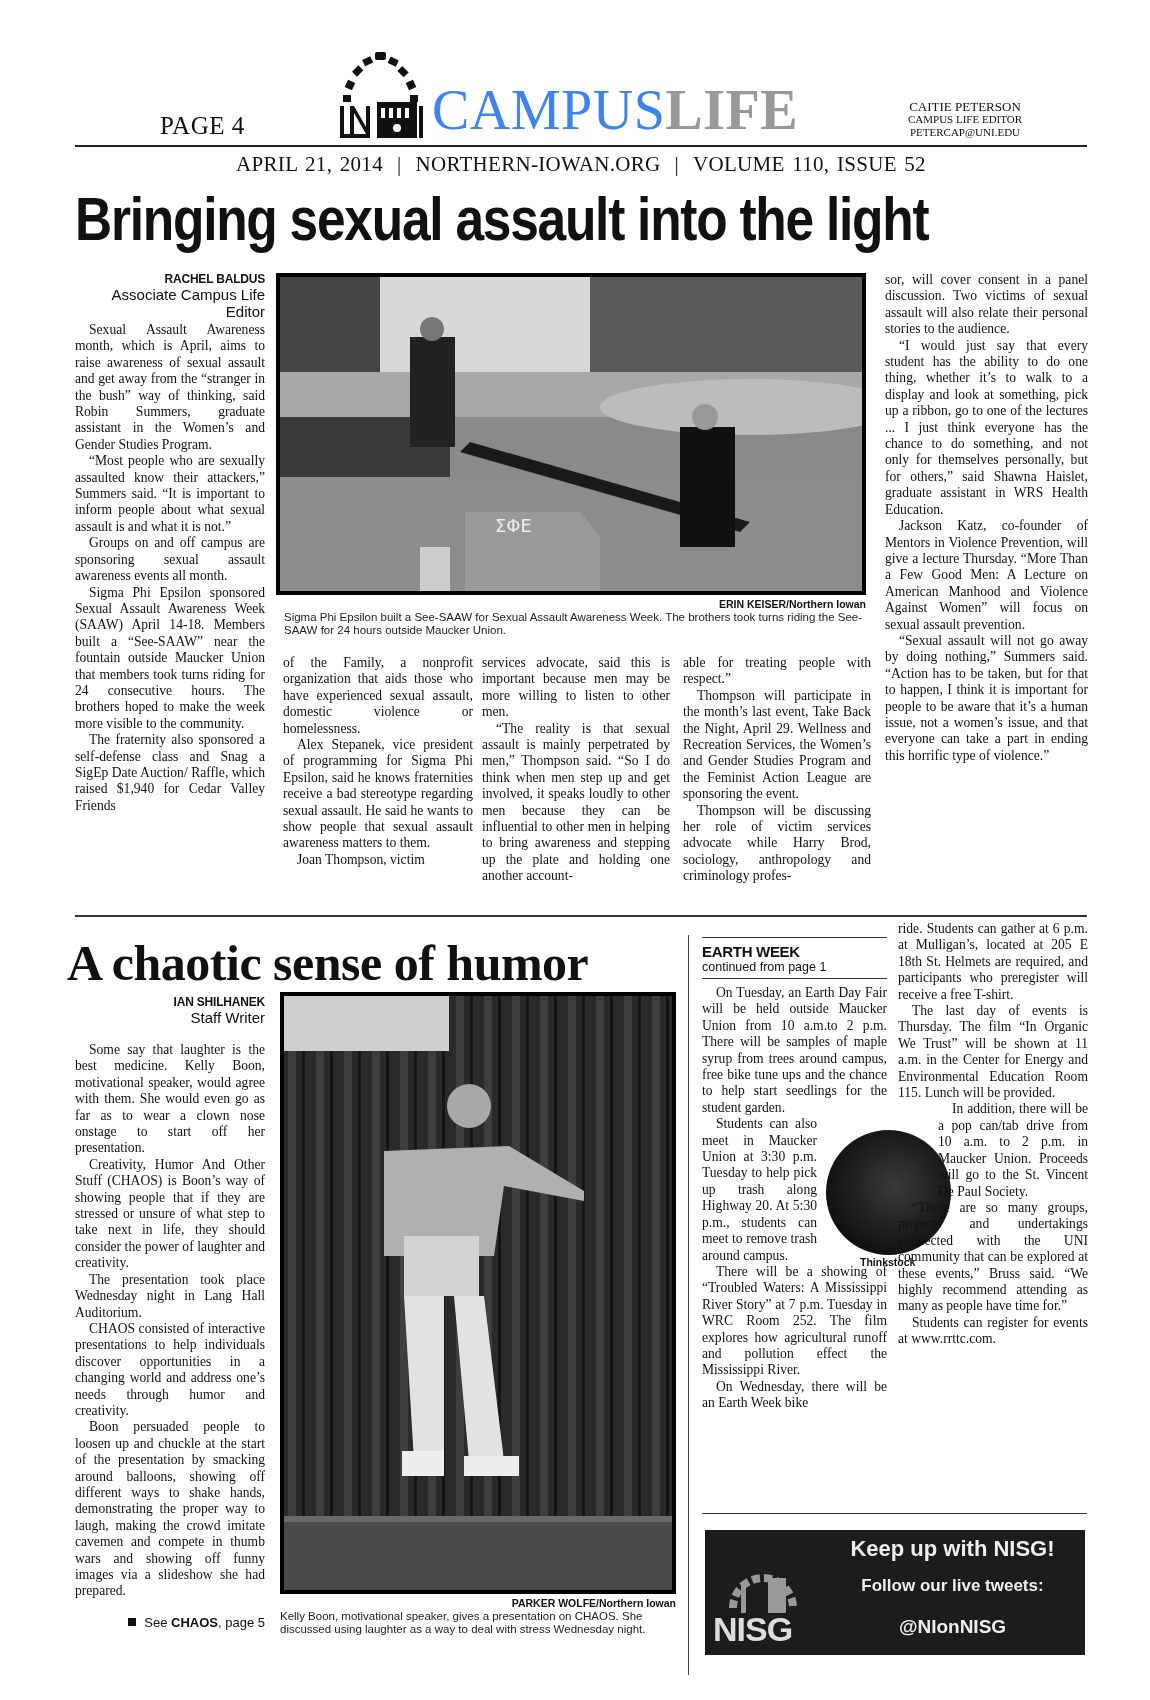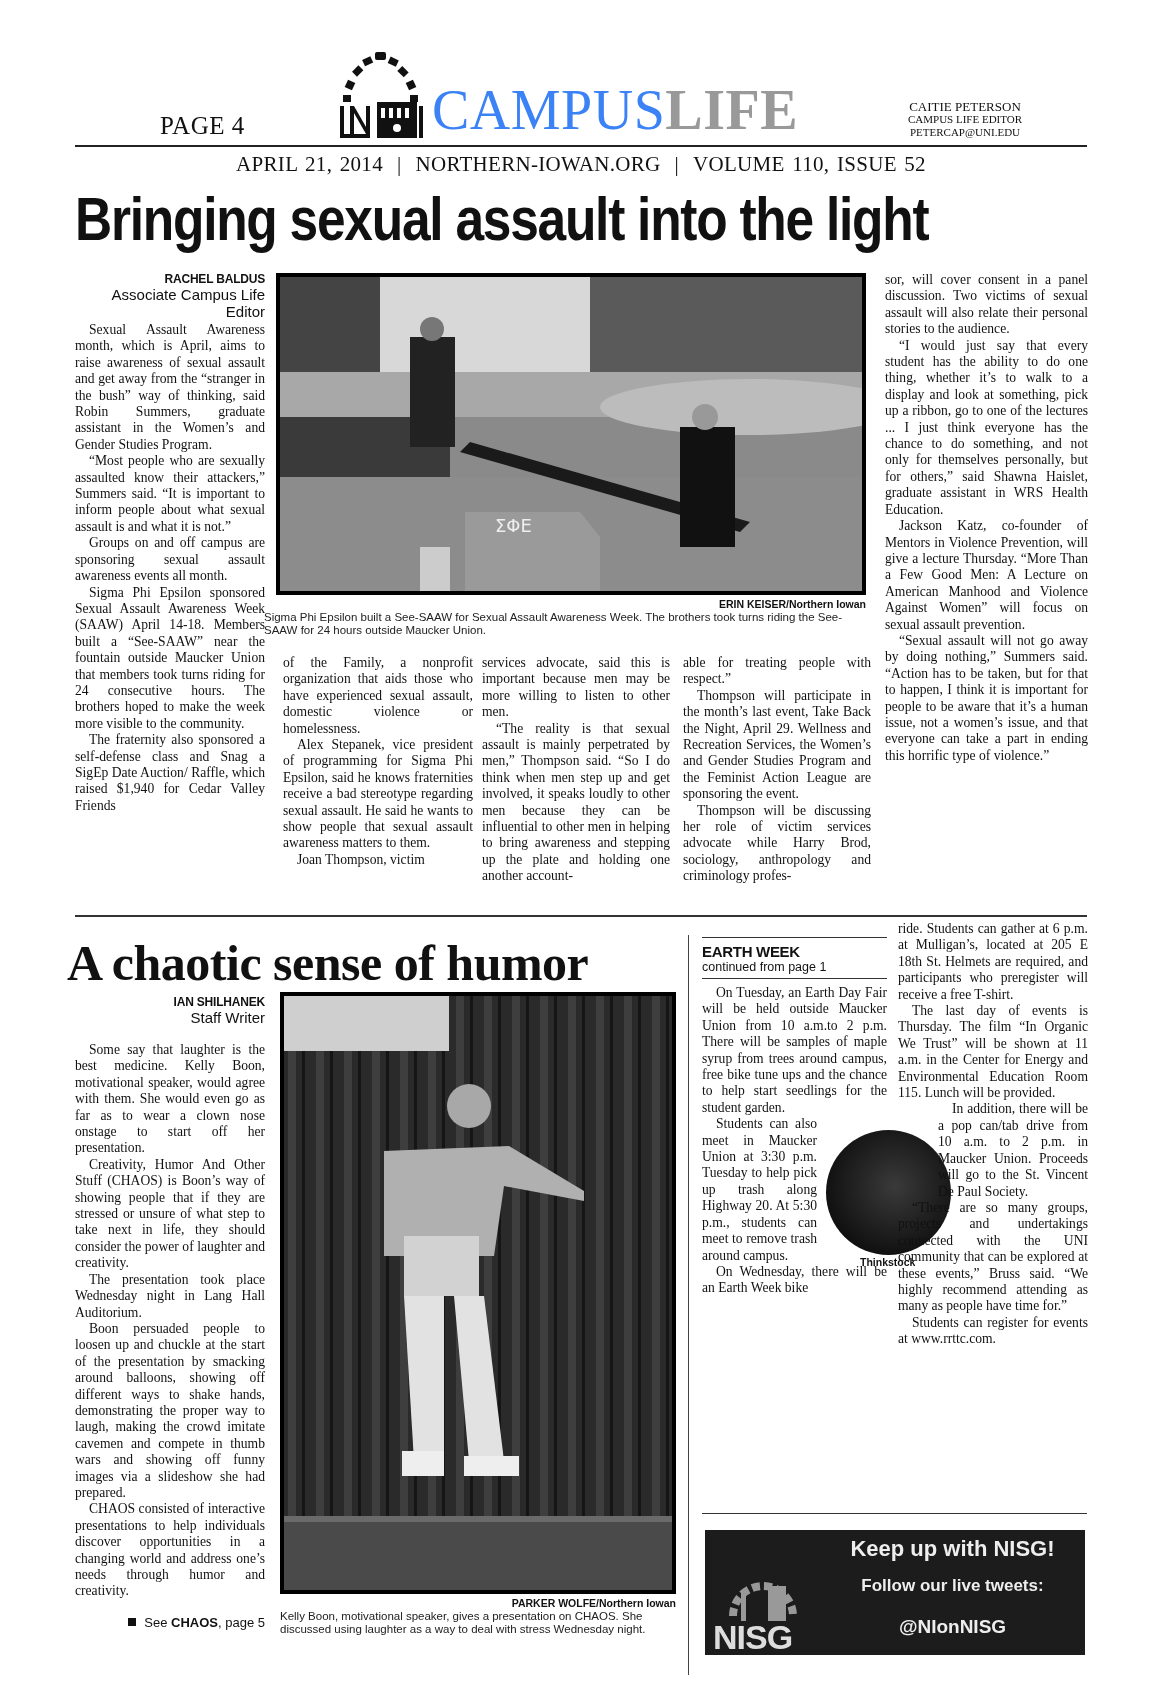--- a/index.html
+++ b/index.html
@@ -130,21 +130,21 @@
     <text x="215" y="255" font-size="18" fill="#eee" font-family="DejaVu Sans">ΣΦΕ</text>
     <polygon points="190,165 470,245 460,255 180,175" fill="#1a1a1a"></polygon>
     <rect x="130" y="60" width="45" height="110" fill="#222"></rect>
     <circle cx="152" cy="52" r="12" fill="#777"></circle>
     <rect x="400" y="150" width="55" height="120" fill="#111"></rect>
     <circle cx="425" cy="140" r="13" fill="#999"></circle>
     <rect x="140" y="270" width="30" height="45" fill="#ccc"></rect>
   </svg>
 </div>
 <div class="abs credit" style="left:276px; top:598px; width:590px;">ERIN KEISER/Northern Iowan</div>
-<div class="abs caption" style="left:264px; top:611px; width:595px;">Sigma Phi Epsilon built a See-SAAW for Sexual Assault Awareness Week. The brothers took turns riding the See-SAAW for 24 hours outside Maucker Union.</div>
+<div class="abs caption" style="left:284px; top:611px; width:595px;">Sigma Phi Epsilon built a See-SAAW for Sexual Assault Awareness Week. The brothers took turns riding the See-SAAW for 24 hours outside Maucker Union.</div>
 
 <div class="abs col" style="left:283px; top:655px; width:190px;">
   <p class="noindent">of the Family, a nonprofit organization that aids those who have experienced sexual assault, domestic violence or homelessness.</p>
   <p>Alex Stepanek, vice president of programming for Sigma Phi Epsilon, said he knows fraternities receive a bad stereotype regarding sexual assault. He said he wants to show people that sexual assault awareness matters to them.</p>
   <p>Joan Thompson, victim</p>
 </div>
 <div class="abs col" style="left:482px; top:655px; width:188px;">
   <p class="noindent">services advocate, said this is important because men may be more willing to listen to other men.</p>
   <p>“The reality is that sexual assault is mainly perpetrated by men,” Thompson said. “So I do think when men step up and get involved, it speaks loudly to other men because they can be influential to other men in helping to bring awareness and stepping up the plate and holding one another account-</p>
 </div>
@@ -166,22 +166,22 @@
 
 <div class="abs byline" style="left:75px; top:995px; width:190px;">
   <span class="nm">IAN SHILHANEK</span>
   <span class="rl">Staff Writer</span>
 </div>
 
 <div class="abs col" style="left:75px; top:1042px; width:190px;">
   <p>Some say that laughter is the best medicine. Kelly Boon, motivational speaker, would agree with them. She would even go as far as to wear a clown nose onstage to start off her presentation.</p>
   <p>Creativity, Humor And Other Stuff (CHAOS) is Boon’s way of showing people that if they are stressed or unsure of what step to take next in life, they should consider the power of laughter and creativity.</p>
   <p>The presentation took place Wednesday night in Lang Hall Auditorium.</p>
+  <p>CHAOS consisted of interactive presentations to help individuals discover opportunities in a changing world and address one’s needs through humor and creativity.</p>
   <p>Boon persuaded people to loosen up and chuckle at the start of the presentation by smacking around balloons, showing off different ways to shake hands, demonstrating the proper way to laugh, making the crowd imitate cavemen and compete in thumb wars and showing off funny images via a slideshow she had prepared.</p>
-  <p>CHAOS consisted of interactive presentations to help individuals discover opportunities in a changing world and address one’s needs through humor and creativity.</p>
 </div>
 
 <div class="abs see-more" style="left:75px; top:1615px; width:190px; text-align:right;">
   <span style="display:inline-block;width:8px;height:8px;background:#111;margin-right:8px;vertical-align:1px;"></span><span>See</span> <b>CHAOS</b><span>, page 5</span>
 </div>
 
 <div class="abs photo" style="left:280px; top:992px; width:396px; height:602px; background:#1e1e1e;">
   <svg width="396" height="602" viewBox="0 0 396 602">
     <defs>
       <pattern id="curtain" width="28" height="602" patternUnits="userSpaceOnUse">
@@ -214,34 +214,35 @@
   <span class="s">continued from page 1</span>
 </div>
 <div class="abs hr" style="left:702px; top:978px; width:185px; height:1px;"></div>
 
 <div class="abs globe" style="left:826px; top:1130px; width:125px; height:125px;"></div>
 <div class="abs credit" style="left:860px; top:1256px; width:70px; text-align:left;">Thinkstock</div>
 
 <div class="abs col" style="left:702px; top:985px; width:185px;">
   <p>On Tuesday, an Earth Day Fair will be held outside Maucker Union from 10 a.m.to 2 p.m. There will be samples of maple syrup from trees around campus, free bike tune ups and the chance to help start seedlings for the student garden.</p>
   <p style="padding-right:70px;">Students can also meet in Maucker Union at 3:30 p.m. Tuesday to help pick up trash along Highway 20. At 5:30 p.m., students can meet to remove trash around campus.</p>
+  <p>There will be a showing of “Troubled Waters: A Mississippi River Story” at 7 p.m. Tuesday in WRC Room 252. The film explores how agricultural runoff and pollution effect the Mississippi River.</p>
   <p>On Wednesday, there will be an Earth Week bike</p>
 </div>
 <div class="abs col" style="left:898px; top:897px; width:190px;margin-top:24px;">
   <p class="noindent">ride. Students can gather at 6 p.m. at Mulligan’s, located at 205 E 18th St. Helmets are required, and participants who preregister will receive a free T-shirt.</p>
   <p>The last day of events is Thursday. The film “In Organic We Trust” will be shown at 11 a.m. in the Center for Energy and Environmental Education Room 115. Lunch will be provided.</p>
   <p style="padding-left:40px;">In addition, there will be a pop can/tab drive from 10 a.m. to 2 p.m. in Maucker Union. Proceeds will go to the St. Vincent De Paul Society.</p>
   <p>“There are so many groups, projects and undertakings connected with the UNI community that can be explored at these events,” Bruss said. “We highly recommend attending as many as people have time for.”</p>
   <p>Students can register for events at www.rrttc.com.</p>
 </div>
 
 <div class="abs hr" style="left:702px; top:1513px; width:385px; height:1px;"></div>
 
 <div class="abs ad" style="left:705px; top:1530px; width:380px; height:125px;">
-  <div class="abs" style="left:8px; top:16px; width:100px; height:110px;">
+  <div class="abs" style="left:8px; top:8px; width:100px; height:110px;">
     <svg width="100" height="80" viewBox="0 0 100 80">
       <g fill="#999">
         <path d="M20 70 A30 30 0 0 1 80 70" stroke="#999" stroke-width="8" fill="none" stroke-dasharray="8 4"></path>
         <rect x="28" y="45" width="5" height="30"></rect>
         <rect x="55" y="40" width="18" height="35"></rect>
       </g>
     </svg>
     <div style="position:absolute; left:0; top:72px; font-size:34px; color:#ddd; letter-spacing:-1px;">NISG</div>
   </div>
   <div class="abs" style="left:120px; top:6px; width:255px; font-size:22px;">Keep up with NISG!</div>

